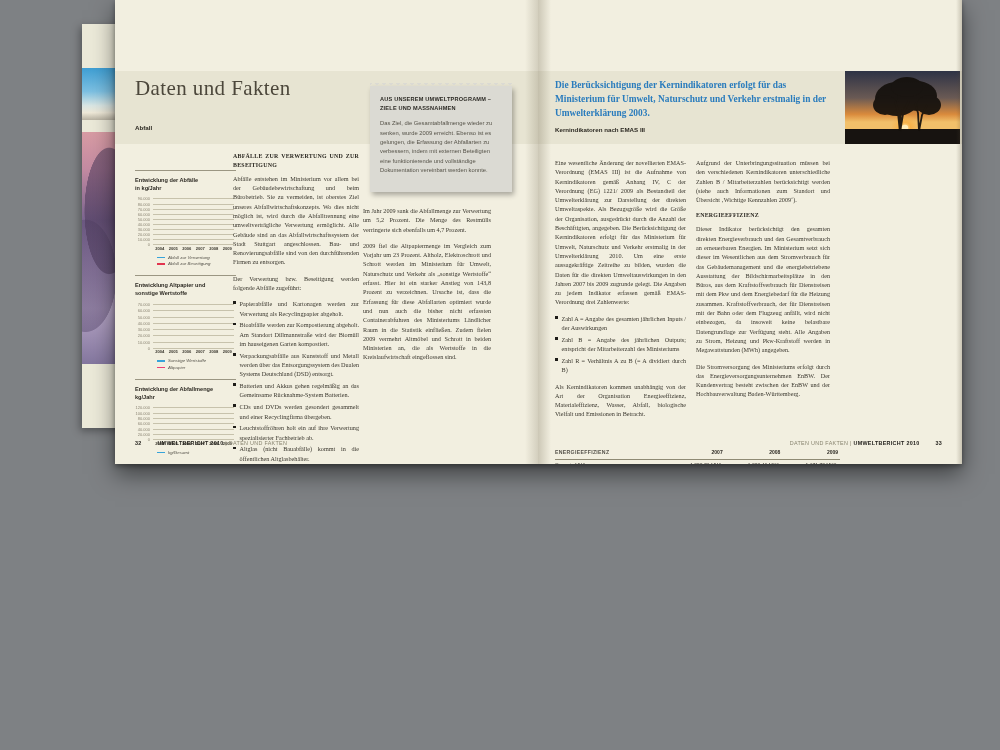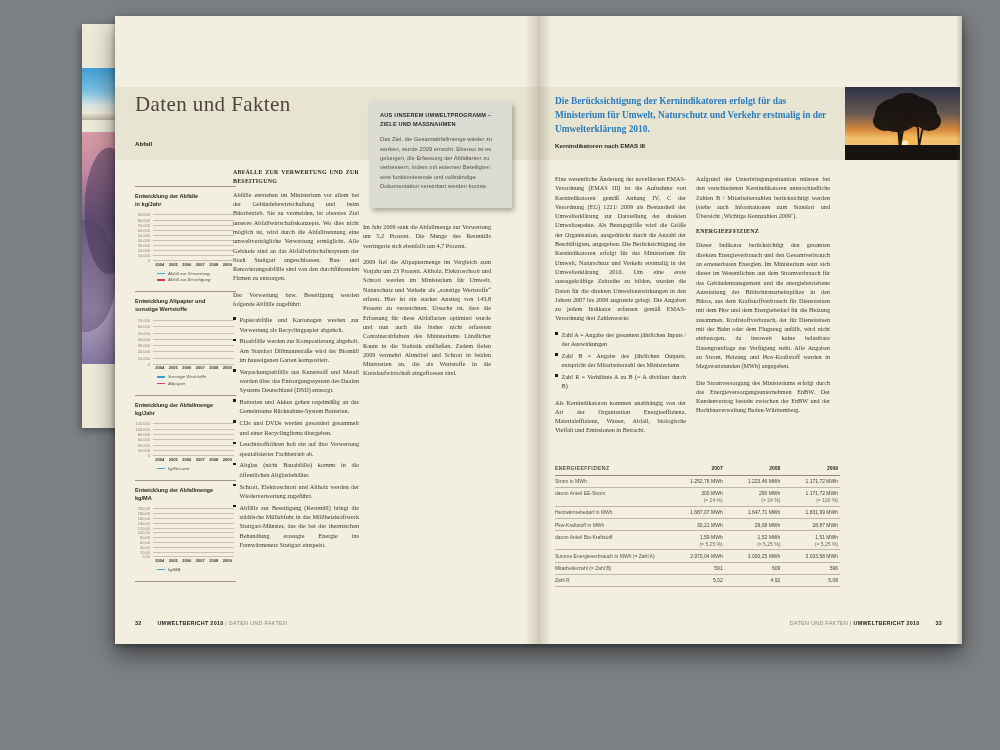--- a/index.html
+++ b/index.html
@@ -9,21 +9,21 @@
   .underpage{position:absolute;left:82px;top:24px;width:56px;height:404px;background:#ecead9;
              box-shadow:-2px 3px 8px rgba(0,0,0,.35);}
   .up-photo1{position:absolute;left:0;top:44px;width:34px;height:52px;
              background:linear-gradient(180deg,#3f9fd4 0%,#7cc0e2 45%,#d9e6e4 72%,#efe9d8 86%,#b8b2a2 100%);}
   .up-photo2{position:absolute;left:0;top:108px;width:34px;height:232px;
              background:
                radial-gradient(120% 45% at 80% 34%, rgba(74,56,88,.55) 0 60%, transparent 61%),
                radial-gradient(150% 40% at 10% 62%, rgba(88,72,110,.45) 0 60%, transparent 61%),
                linear-gradient(180deg,#d89ca4 0%,#c48ba2 16%,#7b6590 38%,#9a86ad 56%,#b7a6c6 76%,#84779f 100%);}
   
-  .spread{position:absolute;left:115px;top:16px;width:847px;height:628px;display:flex;
+  .spread{position:absolute;left:115px;top:0;width:847px;height:464px;display:flex;
           box-shadow:0 10px 22px rgba(0,0,0,.5), 0 2px 5px rgba(0,0,0,.35);}
   .page{position:relative;height:100%;background:#f2efe0;overflow:hidden;}
   .page-left{width:423px;}
   .page-right{width:424px;}
   .page-left::after{content:'';position:absolute;top:0;right:0;width:13px;height:100%;
           background:linear-gradient(to right,rgba(90,80,55,0) ,rgba(90,80,55,.20));}
   .page-right::before{content:'';position:absolute;top:0;left:0;width:13px;height:100%;z-index:5;
           background:linear-gradient(to left,rgba(90,80,55,0),rgba(90,80,55,.25));pointer-events:none;}
   .page-right::after{content:'';position:absolute;top:0;right:0;width:6px;height:100%;
           background:linear-gradient(to right,rgba(80,70,50,0),rgba(80,70,50,.25));}
@@ -395,21 +395,21 @@
     <div class="footer footer-left">
       <span class="f-page" style="margin-left:0">32</span>
       <span class="f-bold">UMWELTBERICHT 2010</span>
       <span>|</span>
       <span>DATEN UND FAKTEN</span>
     </div>
   </div>
 
   <div class="page page-right">
     <div class="band"></div>
-    <div class="headline">Die Berücksichtigung der Kernindikatoren erfolgt für das Ministerium für Umwelt, Naturschutz und Verkehr erstmalig in der Umwelterklärung 2010.</div>
+    <div class="headline">Die Berücksichtigung der Kernindikatoren erfolgt für das Ministerium für Umwelt, Naturschutz und Verkehr erstmalig in der Umwelterklärung 2003.</div>
     <div class="subhead">Kernindikatoren nach EMAS III</div>
 
     <div class="treephoto">
       <svg width="115" height="73" viewBox="0 0 115 73">
         <defs>
           <linearGradient id="sky" x1="0" y1="0" x2="0" y2="1">
             <stop offset="0" stop-color="#2e3345"></stop>
               <stop offset="0.45" stop-color="#6a5a54"></stop>
             <stop offset="0.72" stop-color="#d98a3c"></stop>
               <stop offset="0.85" stop-color="#f2c06a"></stop>

